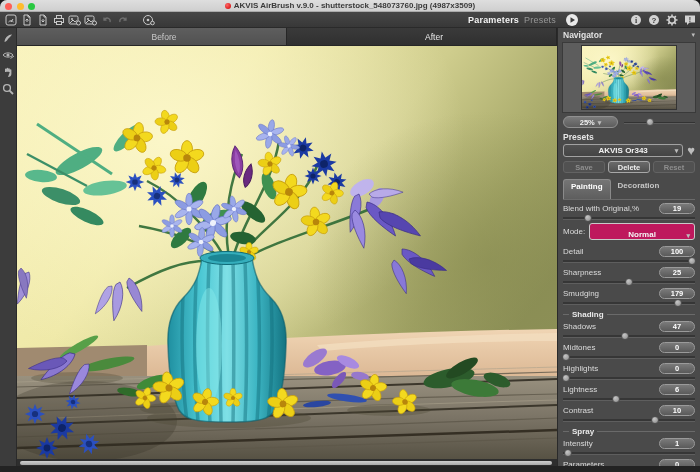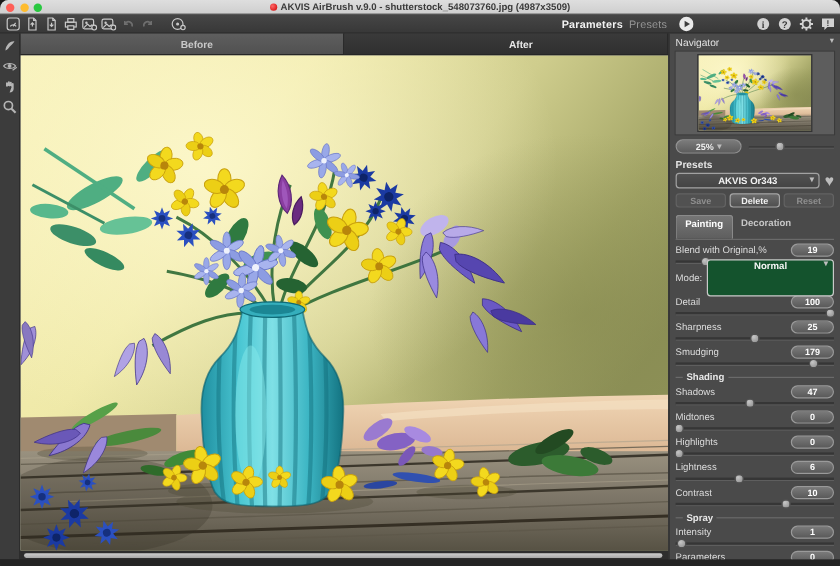--- a/index.html
+++ b/index.html
@@ -19,41 +19,41 @@
   .tbgroup { display:flex; align-items:center; gap:3px; margin-left:4px; }
   .tbtn { width:13px; height:13px; display:flex; align-items:center; justify-content:center; border-radius:2px; }
   .tbtn svg { display:block; }
   .tb-right { position:absolute; right:4px; display:flex; align-items:center; gap:5px;justify-content:flex-end; }
   .mode-label { font-size:9px; color:#f2f2f2; font-weight:bold; letter-spacing:.2px; }
   .mode-label.dim { color:#969696; font-weight:normal; }
   .runbtn { margin-left:4px; margin-right:46px; }
 
   
   .tabrow { position:absolute; left:17px; top:28px; width:540px; height:18px; display:flex; }
-  .vtab { flex:1; display:flex; align-items:center; justify-content:center; font-size:8.5px; font-weight:bold; border-right:1px solid #262626; border-bottom:1px solid #262626;padding-left:25px; }
+  .vtab { flex:1; display:flex; align-items:center; justify-content:center; font-size:8.5px; font-weight:normal; border-right:1px solid #262626; border-bottom:1px solid #262626;padding-left:25px; }
   .vtab.before { background:linear-gradient(#5e5e5e,#515151); color:#c9c9c9; }
   .vtab.after  { background:linear-gradient(#3a3a3a,#303030); color:#e9e9e9; }
 
   
   .toolcol { position:absolute; left:0; top:28px; width:17px; height:438px; background:#3c3c3c; border-right:1px solid #2a2a2a; display:flex; flex-direction:column; align-items:center; padding-top:3px; gap:3px; }
   .ltool { width:14px; height:14px; display:flex; align-items:center; justify-content:center; }
 
   
   .canvas { position:absolute; left:17px; top:46px; width:540px; height:413px; background:#6e6e6e; overflow:hidden; }
   .canvas svg { display:block; }
 
   
   .hscroll { position:absolute; left:17px; top:459px; width:540px; height:7px; background:#2e2e2e; }
   .hthumb { position:absolute; left:3px; top:1.5px; width:532px; height:4px; background:linear-gradient(#cfcfcf,#a8a8a8); border-radius:2px; }
   .bottombar { position:absolute; left:0; top:466px; width:700px; height:6px; background:#232323; }
 
   
   .panel { position:absolute; left:557px; top:28px; width:143px; height:438px; background:#4a4a4a; border-left:1px solid #2a2a2a; overflow:hidden; }
   .navhead { height:13px; display:flex; align-items:center; justify-content:space-between; padding:0 5px; }
-  .navtitle { font-size:8.5px; font-weight:normal; color:#e2e2e2; }
+  .navtitle { font-size:8.5px; font-weight:bold; color:#e2e2e2; }
   .caret { font-size:7px; color:#bdbdbd; line-height:1; }
   .thumbframe { margin:1px 4px 0 4px; height:71px; background:#5d5d5d; border:1px solid #3a3a3a; display:flex; align-items:center; justify-content:center; }
   .thumb { width:96px; height:65px; border:1px solid #333; }
   .thumb svg { display:block; }
   .zoomrow { height:16px; display:flex; align-items:center; padding:2px 5px 0 5px; gap:6px; }
   .zoombtn { width:55px; height:12px; border-radius:6px; background:linear-gradient(#7b7b7b,#5d5d5d); border:1px solid #919191; color:#f0f0f0; font-size:7.5px; font-weight:bold; display:flex; align-items:center; justify-content:center; gap:3px; }
   .navslider { position:relative; flex:1; height:10px; }
   .navtrack { position:absolute; left:0; right:0; top:4.5px; height:2px; background:#333; border-bottom:1px solid #5e5e5e; }
   .navhandle { position:absolute; top:1px; left:31%; width:8px; height:8px; border-radius:50%; background:radial-gradient(circle at 35% 30%, #c8c8c8,#8d8d8d); border:1px solid #555; }
 
@@ -78,21 +78,21 @@
   .plabel { font-size:8px; color:#dcdcdc; }
   .pvalue { width:36px; height:11px; border-radius:6px; background:linear-gradient(#7a7a7a,#5a5a5a); border:1px solid #9a9a9a; color:#fff; font-size:7.5px; font-weight:bold; display:flex; align-items:center; justify-content:center; }
   .ptrack { position:relative; height:8px; margin-top:0px; }
   .ptrack::before { content:""; position:absolute; left:0; right:0; top:3px; height:2px; background:#363636; border-bottom:1px solid #5e5e5e; }
   .phandle { position:absolute; top:-0.5px; width:8px; height:8px; margin-left:-4px; border-radius:50%; background:radial-gradient(circle at 35% 30%, #c6c6c6,#8b8b8b); border:1px solid #505050; }
   .psection { display:flex; align-items:center; gap:3px; height:11px; margin:1px 0 1px 0; }
   .sline { height:1px; background:#6a6a6a; width:6px; }
   .sline.grow { flex:1; }
   .stext { font-size:8px; font-weight:bold; color:#e8e8e8; }
   .moderow { display:flex; align-items:center; gap:4px; height:15px; margin-bottom:7px; }
-  .modedrop { position:relative; flex:1; height:31px; border:1px solid #c9c9c9; border-radius:3px; background:#14532d; color:#f5f5f5; font-size:8px; font-weight:bold; display:flex; align-items:flex-start; justify-content:center; }
+  .modedrop { position:relative; flex:1; height:17px; border:1px solid #c9c9c9; border-radius:3px; background:#be185d; color:#f5f5f5; font-size:8px; font-weight:bold; display:flex; align-items:flex-end; justify-content:center; }
   .modedrop .caret { position:absolute; right:4px; }
 </style>
 </head>
 <body>
 
 <div class="window">
 
   <div class="titlebar">
     <div class="lights">
       <div class="light" style="background:#ff5f57"></div>

